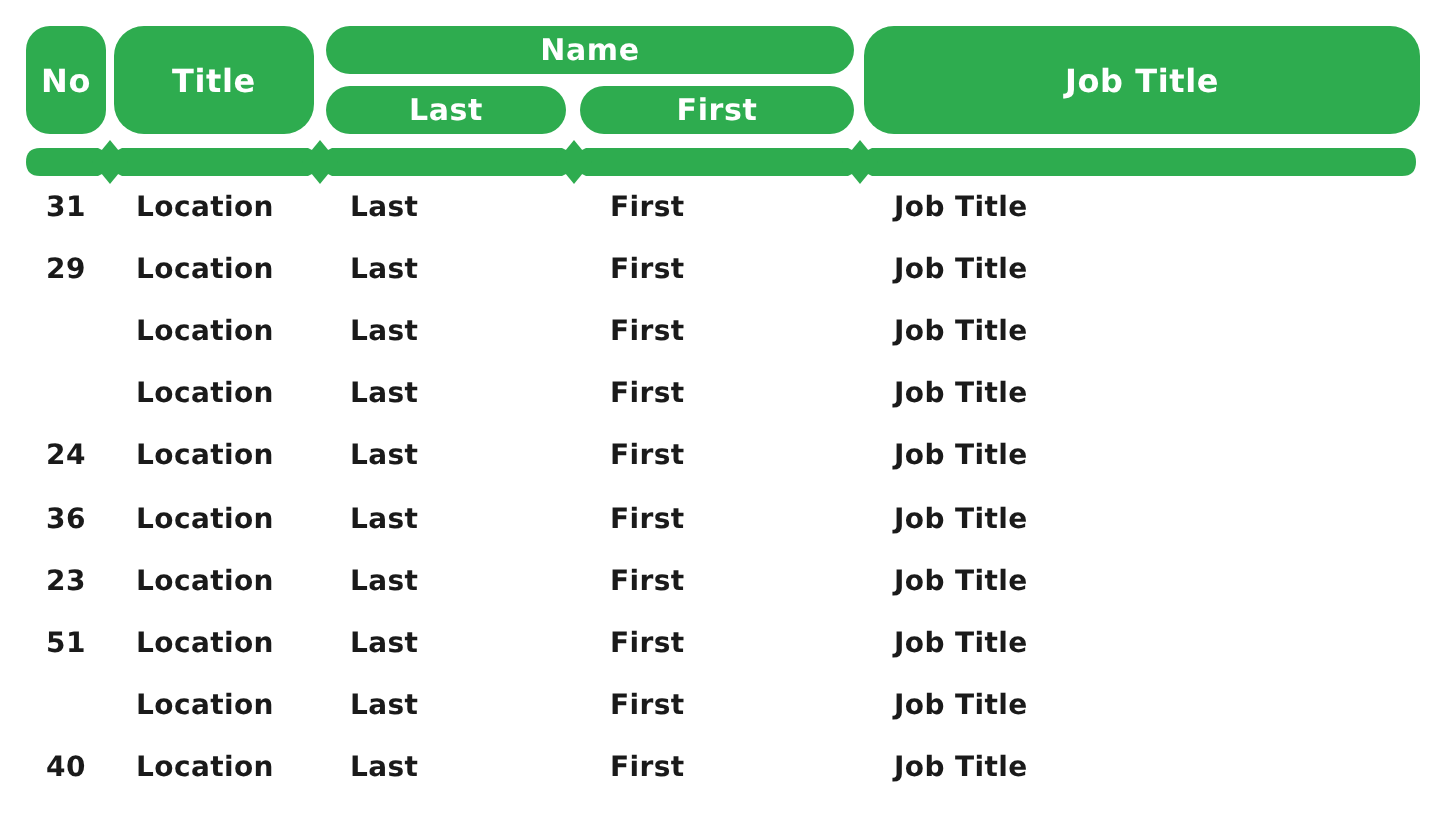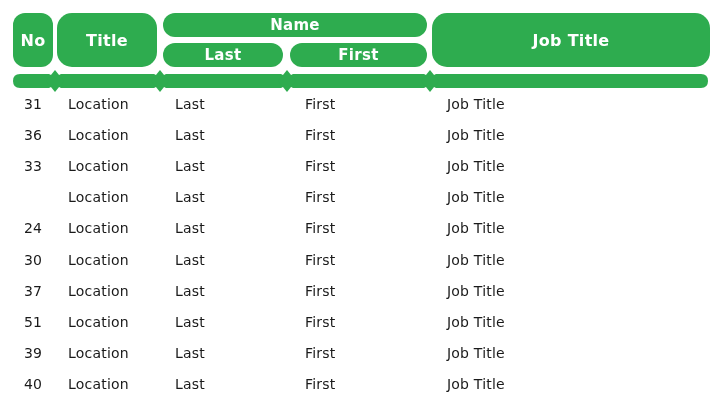--- a/index.html
+++ b/index.html
@@ -31,21 +31,21 @@
   .pill-last  {left:163px;top:43px; width:120px; height:24px; border-radius:12px;font-size:15px;}
   .pill-first {left:290px;top:43px; width:137px; height:24px; border-radius:12px;font-size:15px;}
   .pill-job   {left:432px;top:13px; width:278px; height:54px; border-radius:15px;}
   
   .ribbon{position:absolute;left:0;top:0;}
   .ribbon path{fill:var(--accent);}
   
   .row{position:absolute;left:0;width:720px;height:31px;}
   .cell{
     position:absolute;top:0;height:31px;line-height:31px;
-    font-size:14px;font-weight:400;color:var(--row-text);
+    font-size:14px;font-weight:700;color:var(--row-text);
     white-space:nowrap;letter-spacing:.2px;
   }
   .c-no    {left:13px;width:40px;text-align:center;}
   .c-market{left:68px;}
   .c-last  {left:175px;}
   .c-first {left:305px;}
   .c-job   {left:447px;}
 </style>
 </head>
 <body>
@@ -84,69 +84,67 @@
   </svg>
 
   <div class="row" style="top:89px">
     <span class="cell c-no">31</span>
     <span class="cell c-market">Location</span>
     <span class="cell c-last">Last</span>
     <span class="cell c-first">First</span>
     <span class="cell c-job">Job Title</span>
   </div>
   <div class="row" style="top:120px">
-    <span class="cell c-no">36</span>
+    <span class="cell c-no">29</span>
     <span class="cell c-market">Location</span>
     <span class="cell c-last">Last</span>
     <span class="cell c-first">First</span>
     <span class="cell c-job">Job Title</span>
   </div>
   <div class="row" style="top:151px">
-    <span class="cell c-no">33</span>
     <span class="cell c-market">Location</span>
     <span class="cell c-last">Last</span>
     <span class="cell c-first">First</span>
     <span class="cell c-job">Job Title</span>
   </div>
   <div class="row" style="top:182px">
     <span class="cell c-market">Location</span>
     <span class="cell c-last">Last</span>
     <span class="cell c-first">First</span>
     <span class="cell c-job">Job Title</span>
   </div>
   <div class="row" style="top:213px">
     <span class="cell c-no">24</span>
     <span class="cell c-market">Location</span>
     <span class="cell c-last">Last</span>
     <span class="cell c-first">First</span>
     <span class="cell c-job">Job Title</span>
   </div>
   <div class="row" style="top:245px">
-    <span class="cell c-no">30</span>
+    <span class="cell c-no">36</span>
     <span class="cell c-market">Location</span>
     <span class="cell c-last">Last</span>
     <span class="cell c-first">First</span>
     <span class="cell c-job">Job Title</span>
   </div>
   <div class="row" style="top:276px">
-    <span class="cell c-no">37</span>
+    <span class="cell c-no">23</span>
     <span class="cell c-market">Location</span>
     <span class="cell c-last">Last</span>
     <span class="cell c-first">First</span>
     <span class="cell c-job">Job Title</span>
   </div>
   <div class="row" style="top:307px">
     <span class="cell c-no">51</span>
     <span class="cell c-market">Location</span>
     <span class="cell c-last">Last</span>
     <span class="cell c-first">First</span>
     <span class="cell c-job">Job Title</span>
   </div>
   <div class="row" style="top:338px">
-    <span class="cell c-no">39</span>
     <span class="cell c-market">Location</span>
     <span class="cell c-last">Last</span>
     <span class="cell c-first">First</span>
     <span class="cell c-job">Job Title</span>
   </div>
   <div class="row" style="top:369px">
     <span class="cell c-no">40</span>
     <span class="cell c-market">Location</span>
     <span class="cell c-last">Last</span>
     <span class="cell c-first">First</span>

